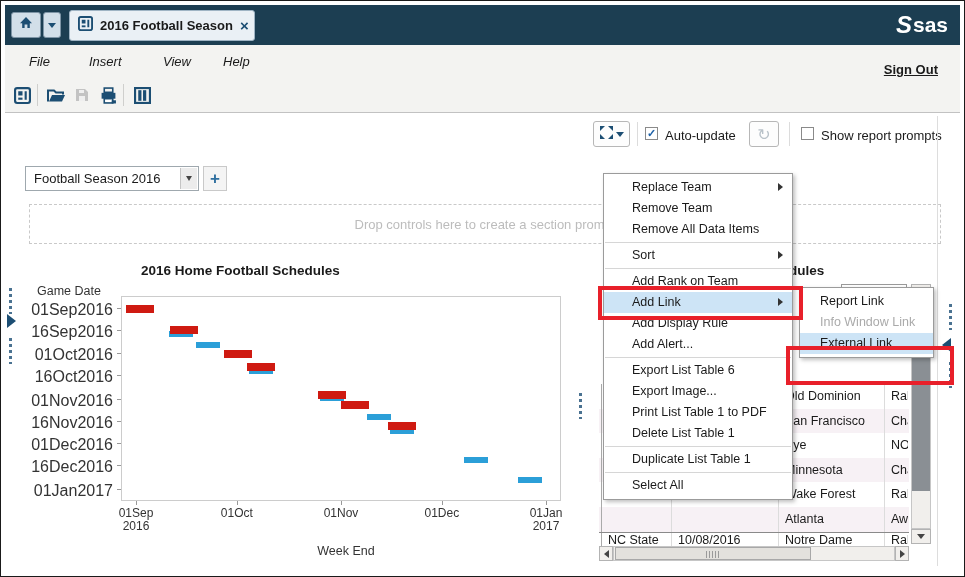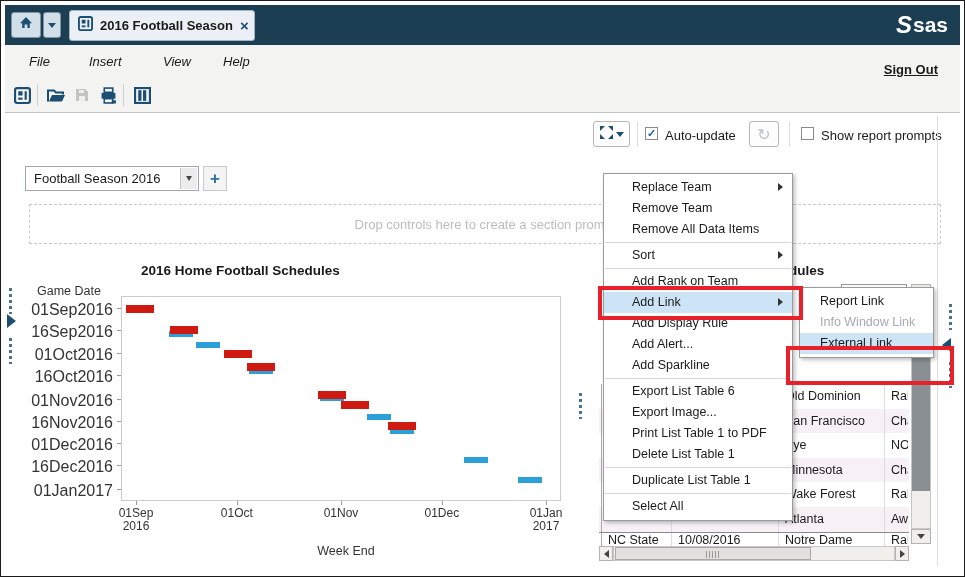--- a/index.html
+++ b/index.html
@@ -313,21 +313,20 @@
       <div class="menu-item">Replace Team<div class="mi-arrow"></div></div>
       <div class="menu-item">Remove Team</div>
       <div class="menu-item">Remove All Data Items</div>
       <div class="menu-sep"></div>
       <div class="menu-item">Sort<div class="mi-arrow"></div></div>
       <div class="menu-sep"></div>
       <div class="menu-item">Add Rank on Team</div>
       <div class="menu-item hl">Add Link<div class="mi-arrow"></div></div>
       <div class="menu-item">Add Display Rule</div>
       <div class="menu-item">Add Alert...</div>
-      <div class="menu-item">Add Sparkline</div>
       <div class="menu-sep"></div>
       <div class="menu-item">Export List Table 6</div>
       <div class="menu-item">Export Image...</div>
       <div class="menu-item">Print List Table 1 to PDF</div>
       <div class="menu-item">Delete List Table 1</div>
       <div class="menu-sep"></div>
       <div class="menu-item">Duplicate List Table 1</div>
       <div class="menu-sep"></div>
       <div class="menu-item">Select All</div>
     </div>

